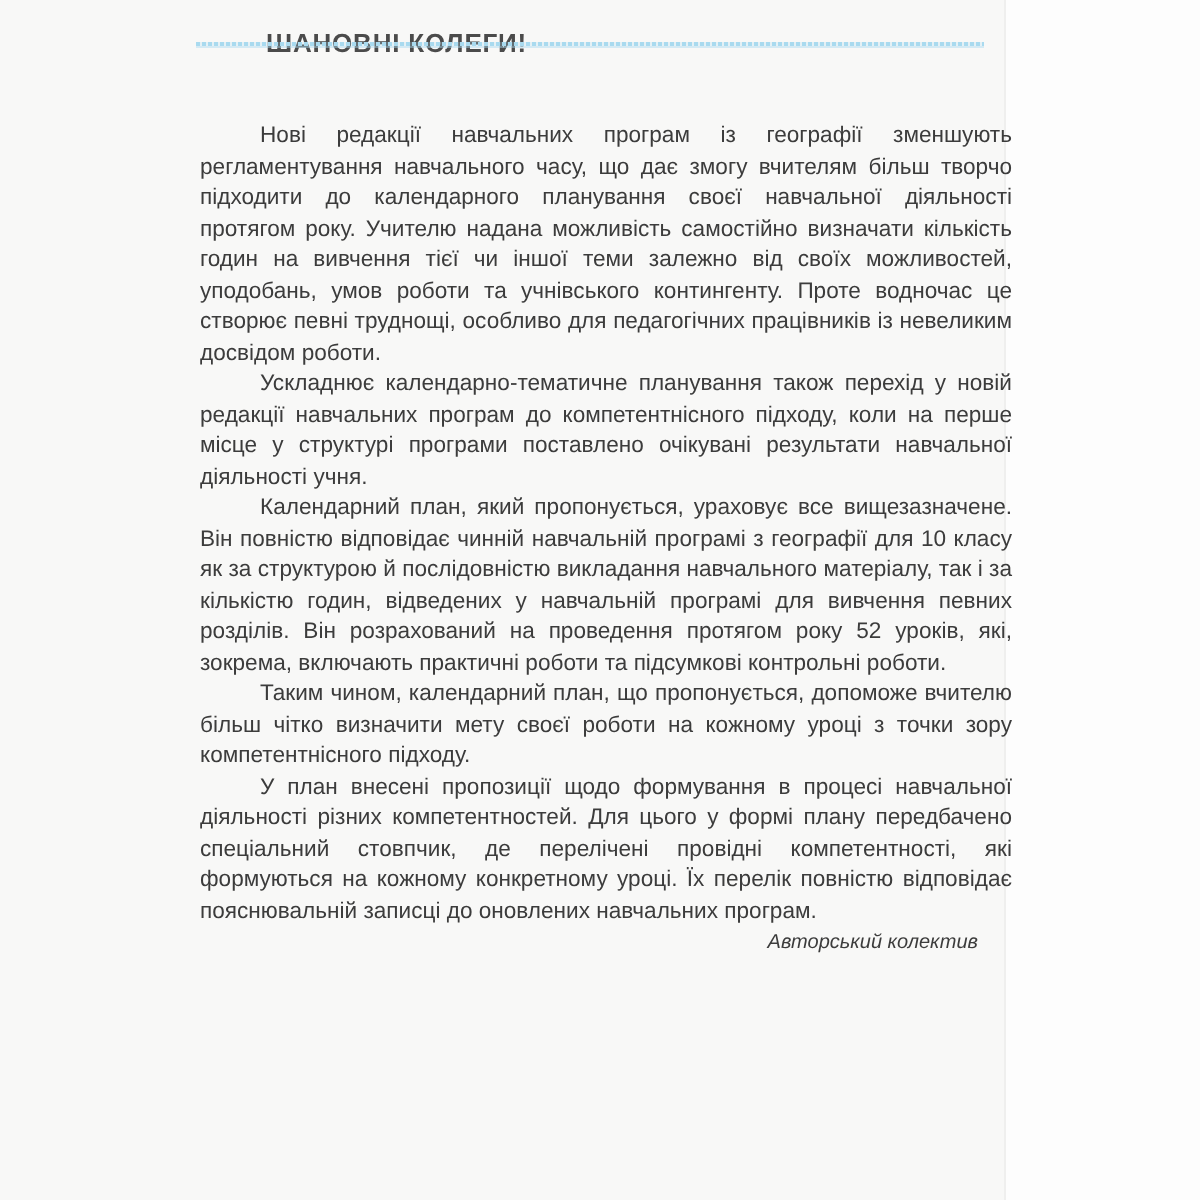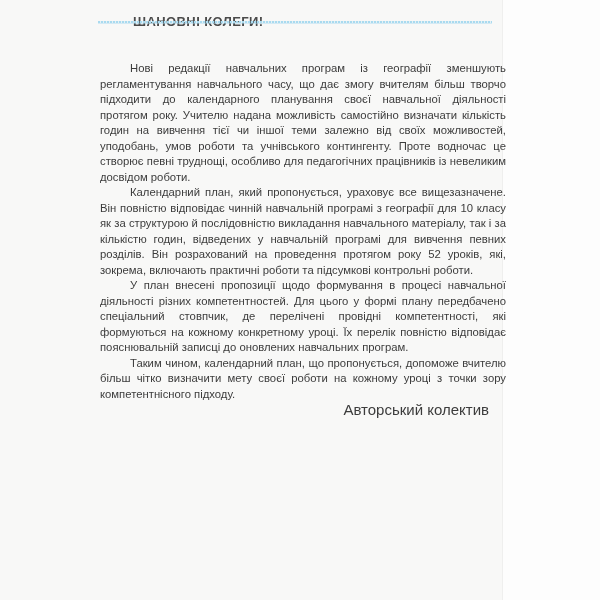--- a/index.html
+++ b/index.html
@@ -55,32 +55,34 @@
   }
   .body-text p {
     margin: 0;
     text-indent: 30px;
   }
   .signature {
     margin: 5px 0 0 0;
     text-indent: 0;
     text-align: right;
     padding-right: 17px;
-    font-size: 15px;
+    font-style: italic;
+    font-size: 10px;
     color: #3c3c3c;
   }
 </style>
 </head>
 <body>
 
 <div class="page-edge"></div>
 
 <h1 class="page-title">ШАНОВНІ КОЛЕГИ!</h1>
 
 <div class="dotted-rule"></div>
 
 <div class="body-text">
   <p>Нові редакції навчальних програм із географії зменшують регламентування навчального часу, що дає змогу вчителям більш творчо підходити до календарного планування своєї навчальної діяльності протягом року. Учителю надана можливість самостійно визначати кількість годин на вивчення тієї чи іншої теми залежно від своїх можливостей, уподобань, умов роботи та учнівського контингенту. Проте водночас це створює певні труднощі, особливо для педагогічних працівників із невеликим досвідом роботи.</p>
+  <p>Ускладнює календарно-тематичне планування також перехід у новій редакції навчальних програм до компетентнісного підходу, коли на перше місце у структурі програми поставлено очікувані результати навчальної діяльності учня.</p>
   <p>Календарний план, який пропонується, ураховує все вищезазначене. Він повністю відповідає чинній навчальній програмі з географії для 10 класу як за структурою й послідовністю викладання навчального матеріалу, так і за кількістю годин, відведених у навчальній програмі для вивчення певних розділів. Він розрахований на проведення протягом року 52 уроків, які, зокрема, включають практичні роботи та підсумкові контрольні роботи.</p>
+  <p>Таким чином, календарний план, що пропонується, допоможе вчителю більш чітко визначити мету своєї роботи на кожному уроці з точки зору компетентнісного підходу.</p>
   <p>У план внесені пропозиції щодо формування в процесі навчальної діяльності різних компетентностей. Для цього у формі плану передбачено спеціальний стовпчик, де перелічені провідні компетентності, які формуються на кожному конкретному уроці. Їх перелік повністю відповідає пояснювальній записці до оновлених навчальних програм.</p>
-  <p>Таким чином, календарний план, що пропонується, допоможе вчителю більш чітко визначити мету своєї роботи на кожному уроці з точки зору компетентнісного підходу.</p>
   <p class="signature">Авторський колектив</p>
 </div>
 
 </body></html>

